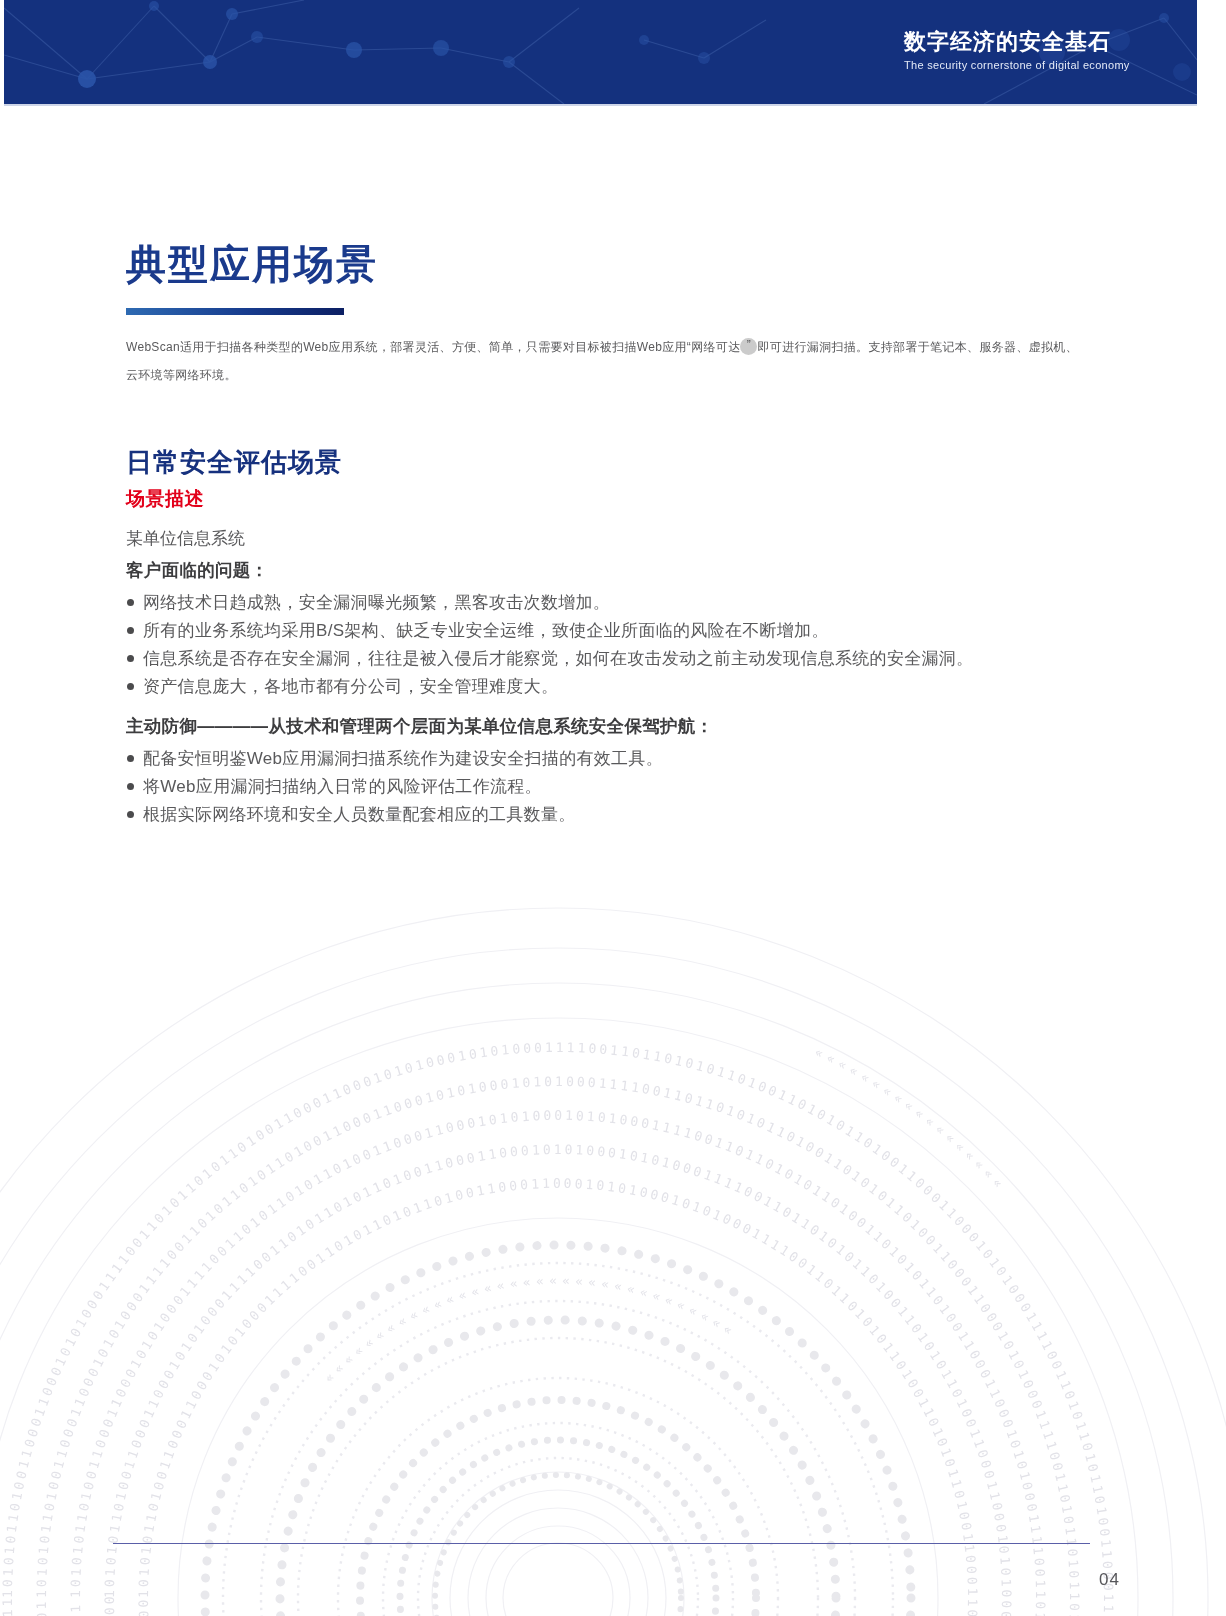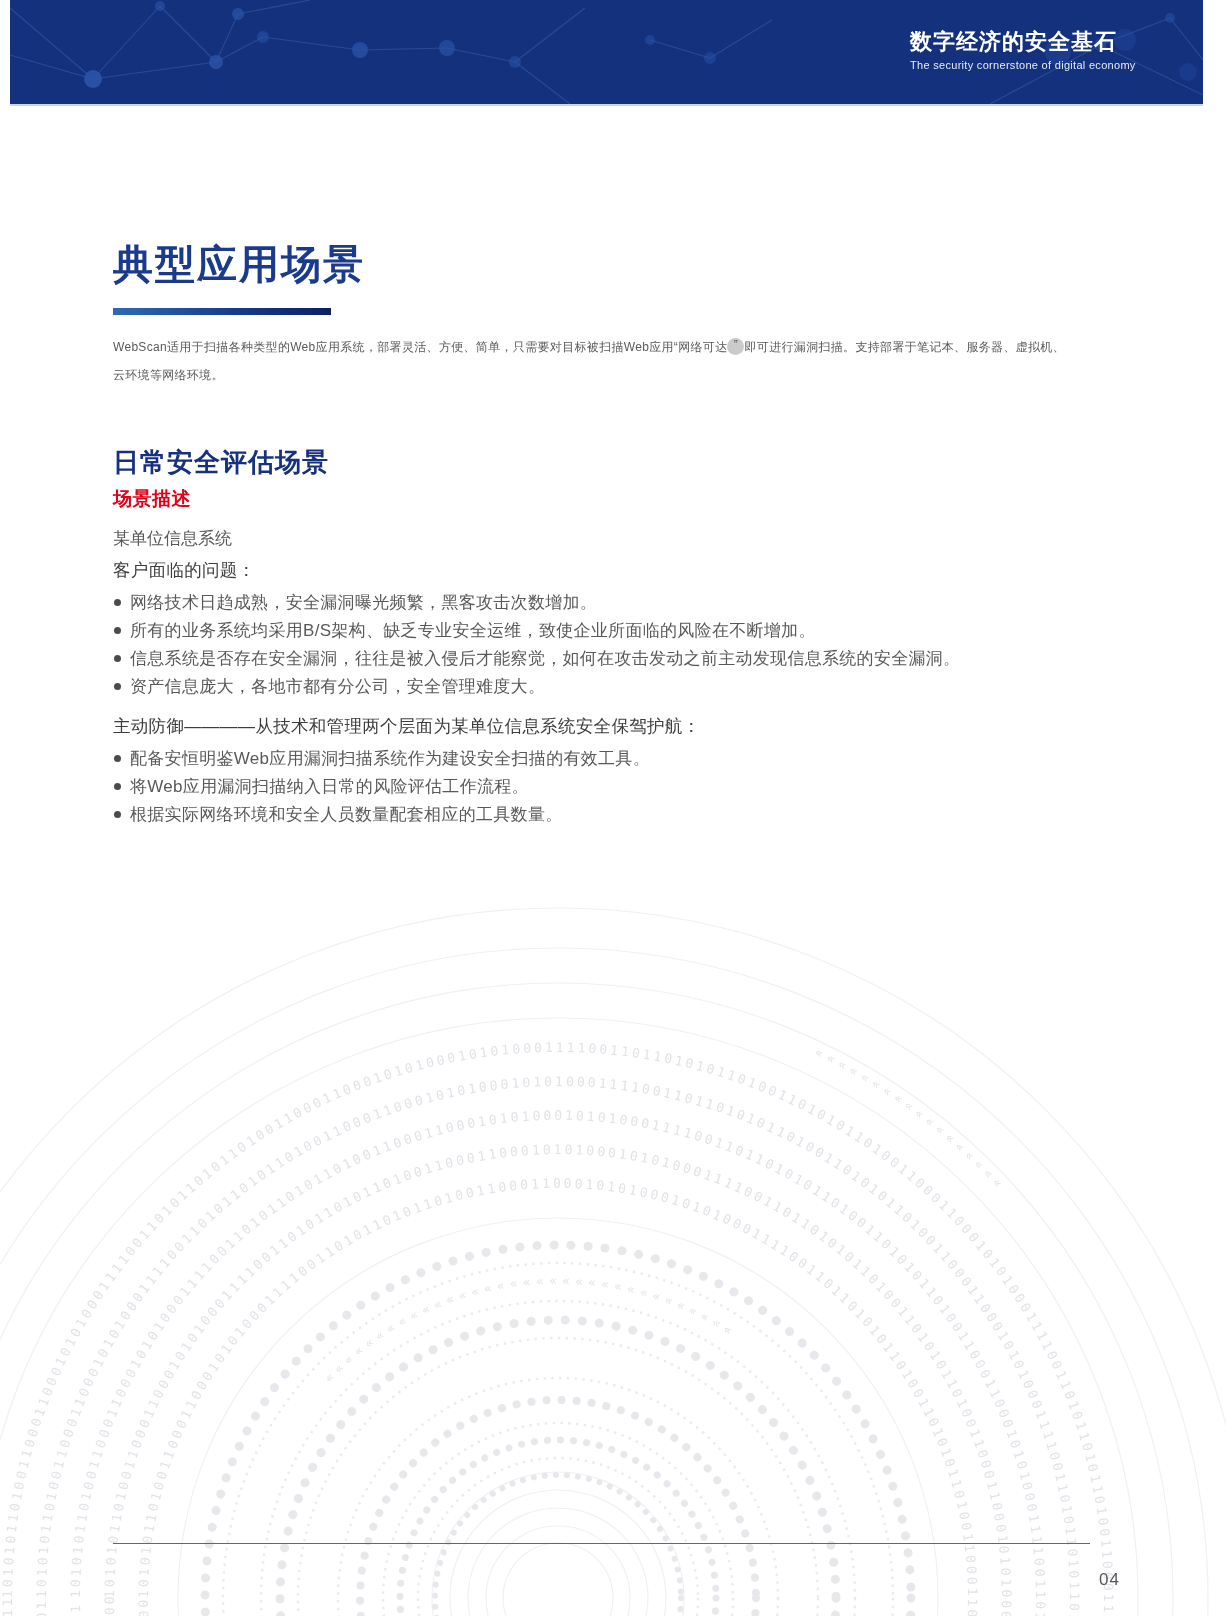--- a/index.html
+++ b/index.html
@@ -5,21 +5,21 @@
   html,body { margin:0; padding:0; }
   body {
     width:1226px; height:1616px; position:relative; overflow:hidden;
     background:#ffffff;
     font-family:"Liberation Sans", sans-serif;
     -webkit-font-smoothing:antialiased;
   }
 
   
   .banner {
-    position:absolute; top:0; left:10px; width:1193px; height:104px;
+    position:absolute; top:0; left:4px; width:1193px; height:104px;
     background:#14317e; overflow:hidden; z-index:3;
     border-bottom:2px solid #cdd5e8;
   }
   .banner svg { position:absolute; top:0; left:0; }
   .banner-text { position:absolute; left:900px; top:29px; z-index:2; }
   .banner-title {
     color:#ffffff; font-size:22px; font-weight:bold; letter-spacing:1px;
     line-height:26px; white-space:nowrap;
   }
   .banner-subtitle {
@@ -34,21 +34,21 @@
   }
   .wm-solid { fill:none; stroke:#f0f0f4; stroke-width:1.2; }
   .wm-fine  { fill:none; stroke:#eaeaef; stroke-width:2.4; stroke-dasharray:2.4 5.4; }
   .wm-dots  { fill:none; stroke:#e8e8ec; stroke-linecap:round; }
   .wm-text  { fill:#e2e2e8; font-size:13px; letter-spacing:3px;
               font-family:"DejaVu Sans Mono", monospace; }
   .wm-chev  { fill:#e4e4ea; font-size:13px; letter-spacing:5px;
               font-family:"DejaVu Sans", sans-serif; }
 
   
-  .content { position:absolute; top:0; left:113px; width:952px; z-index:1; }
+  .content { position:absolute; top:0; left:126px; width:952px; z-index:1; }
   .page-title {
     margin:240px 0 0 0; font-size:40px; line-height:48px; font-weight:bold;
     color:#1a3a8c; letter-spacing:2px;
   }
   .title-bar {
     width:218px; height:7px; margin-top:20px;
     background:linear-gradient(90deg, #2e6ab2 0%, #173c8e 55%, #0c1f63 100%);
   }
   .intro {
     margin:18px 0 0 0; font-size:12px; line-height:28px; color:#59595b;
@@ -62,21 +62,21 @@
   .section-title {
     margin:56px 0 0 0; font-size:26px; line-height:34px; font-weight:bold;
     color:#16317e; letter-spacing:1px;
   }
   .red-label {
     margin:8px 0 0 0; font-size:19px; line-height:24px; font-weight:bold;
     color:#e2001a; letter-spacing:0.5px;
   }
   .plain-line { margin:16px 0 0 0; font-size:17px; line-height:24px; color:#59595b; }
   .bold-line  { margin:6px 0 0 0;  font-size:17.5px; line-height:26px;
-                font-weight:normal; color:#3d3d3f; letter-spacing:0.3px; }
+                font-weight:bold; color:#3d3d3f; letter-spacing:0.3px; }
   .bold-line.lead { margin-top:12px; }
   .bullets { list-style:none; margin:6px 0 0 0; padding:0; }
   .bullets li {
     display:flex; align-items:flex-start;
     font-size:17px; line-height:28px; color:#59595b; letter-spacing:0.3px;
   }
   .dot {
     flex:0 0 auto; width:7px; height:7px; border-radius:50%;
     background:#4b4b4d; margin:10px 9px 0 1px;
   }

